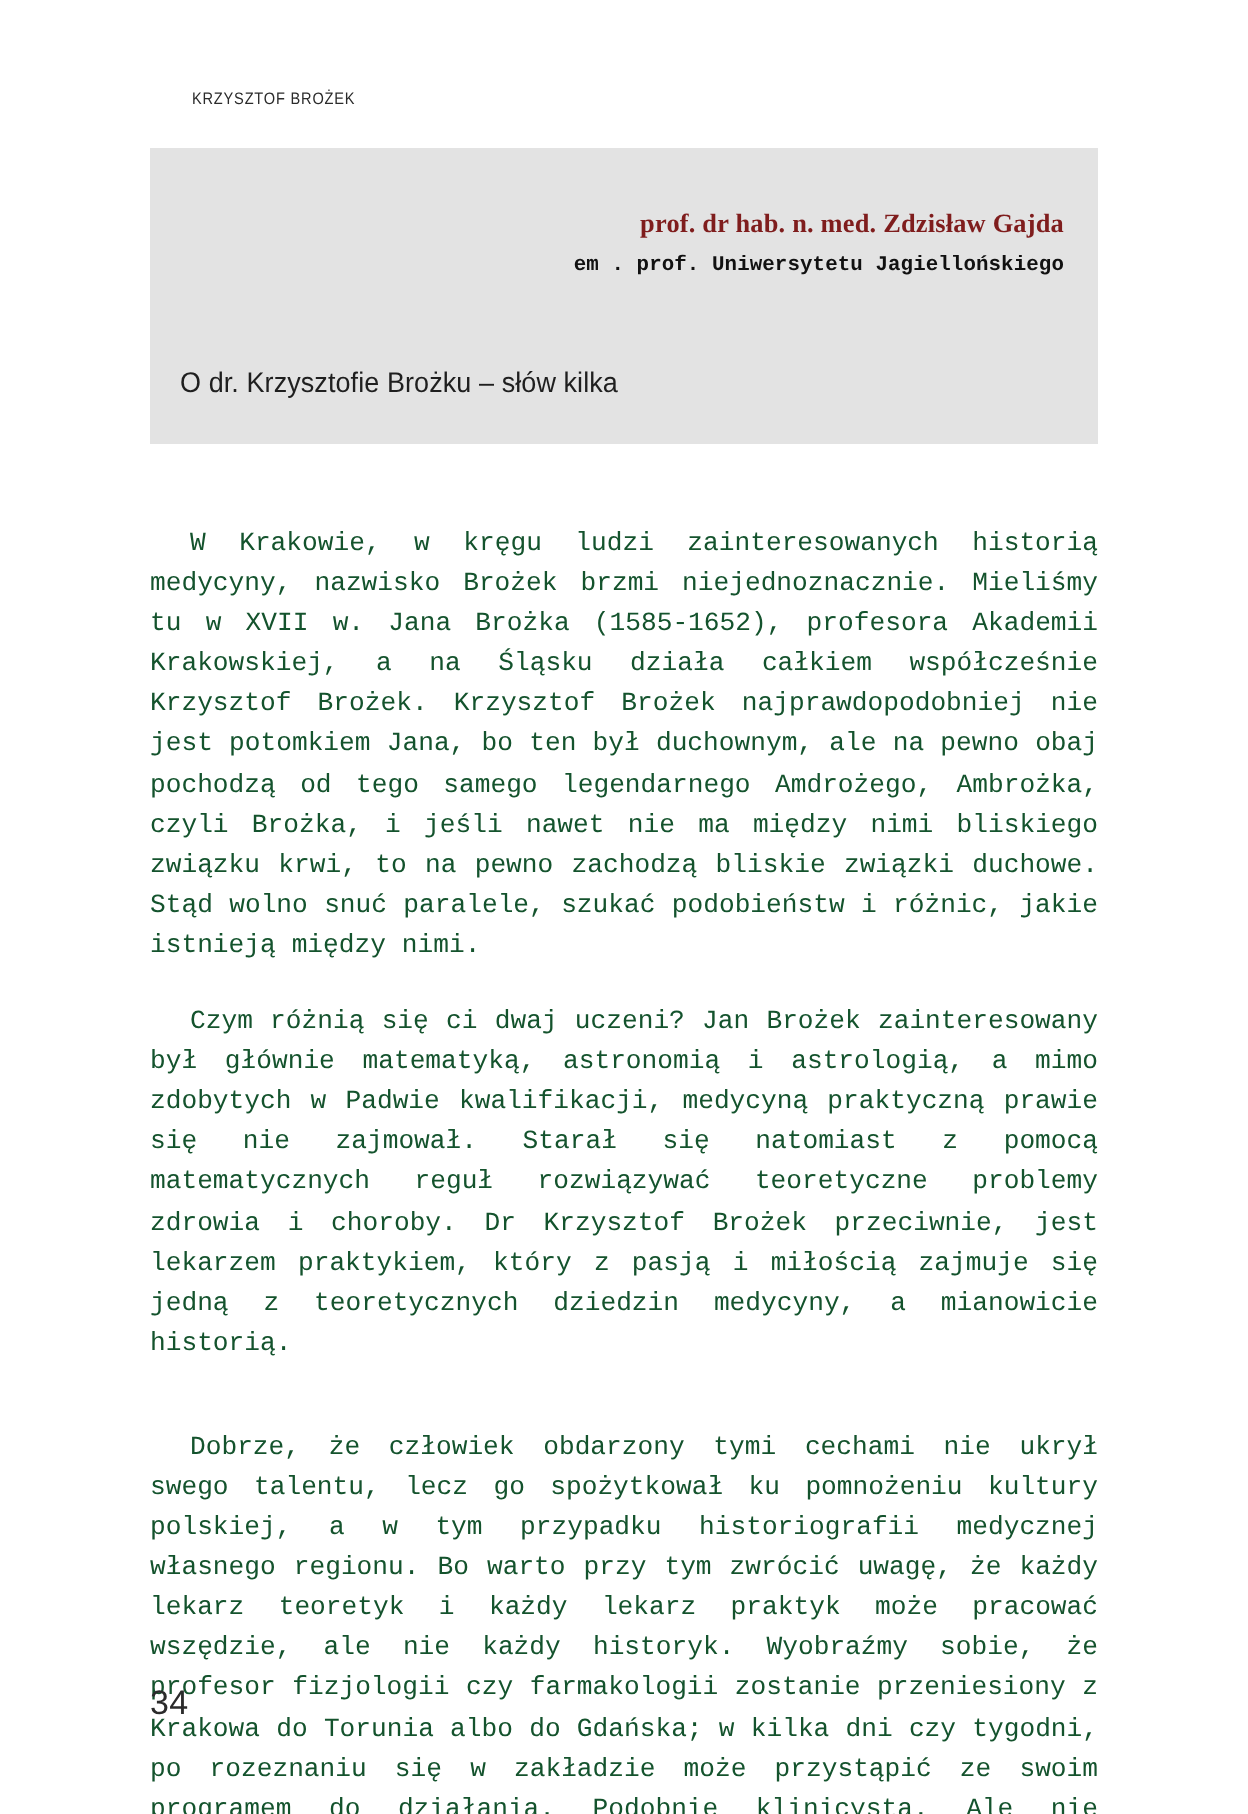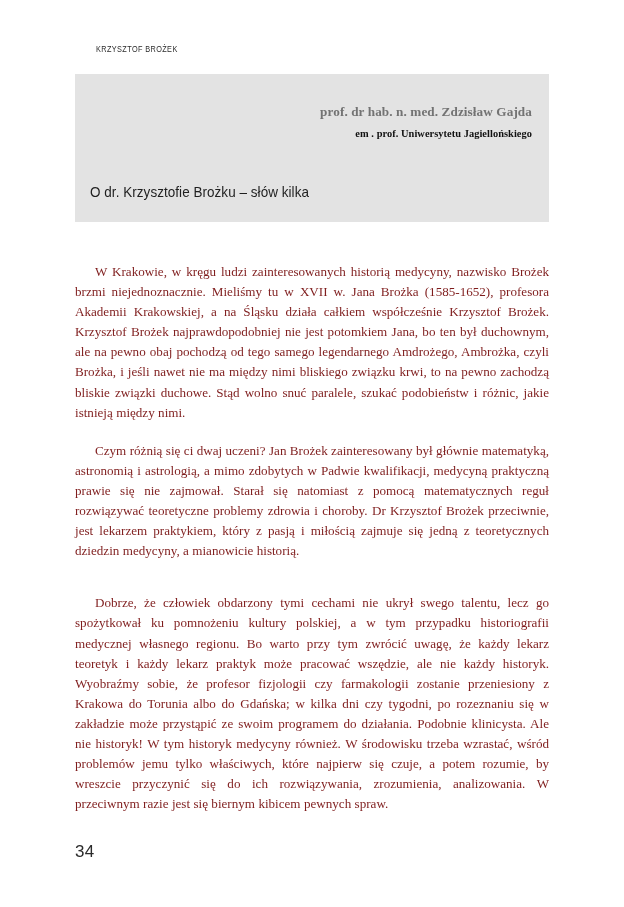--- a/index.html
+++ b/index.html
@@ -76,26 +76,26 @@
     position: absolute;
     right: 17px;
     top: 28px;
     text-align: right;
     line-height: 1.45;
   }
   .byline-name {
     font-family: "Liberation Serif", "DejaVu Serif", serif;
     font-weight: bold;
     font-size: 13.2px;
-    color: #737373;
+    color: #7f1d1d;
     letter-spacing: 0.1px;
     white-space: nowrap;
   }
   .byline-affil {
-    font-family: Liberation Serif, serif;
+    font-family: Liberation Mono, monospace;
     font-weight: bold;
     font-size: 10.4px;
     color: #111111;
     margin-top: 5px;
     letter-spacing: 0.05px;
     white-space: nowrap;
   }
 
   .article-title {
     position: absolute;
@@ -112,28 +112,28 @@
   }
 
   
   .body-text {
     position: absolute;
     left: 75px;
     top: 262px;
     width: 474px;
   }
   .para {
-    font-family: Liberation Serif, serif;
+    font-family: Liberation Mono, monospace;
     font-size: 13.1px;
     line-height: 20.1px;
     text-align: justify;
     text-justify: inter-word;
     text-indent: 20px;
     margin: 0 0 18px 0;
-    color: #7f1d1d;
+    color: #14532d;
     hyphens: manual;
     word-spacing: 0.1px;
   }
   .para:last-child { margin-bottom: 0; margin-top: 32px; }
 
   
   .folio {
     position: absolute;
     left: 75px;
     top: 842px;

